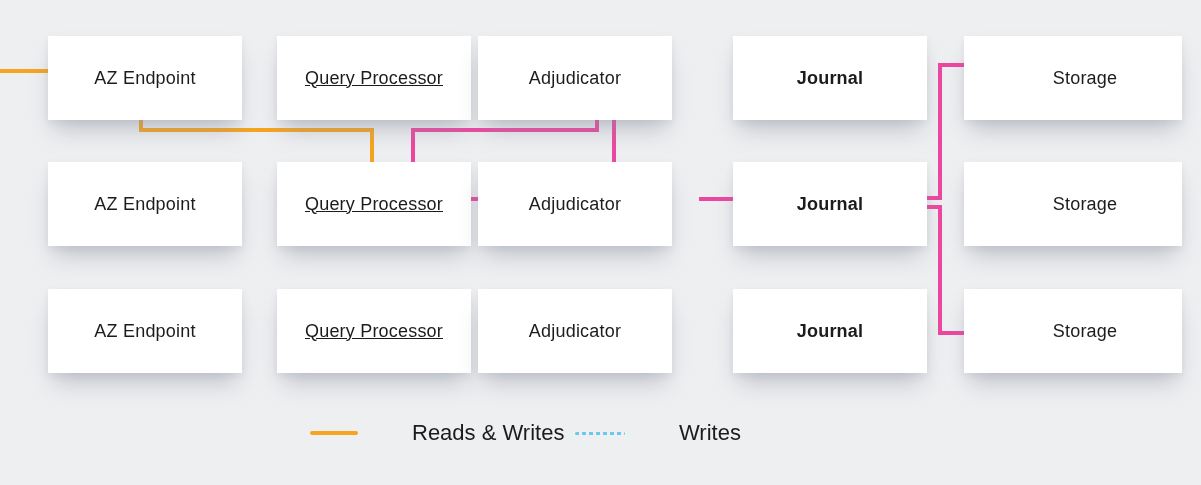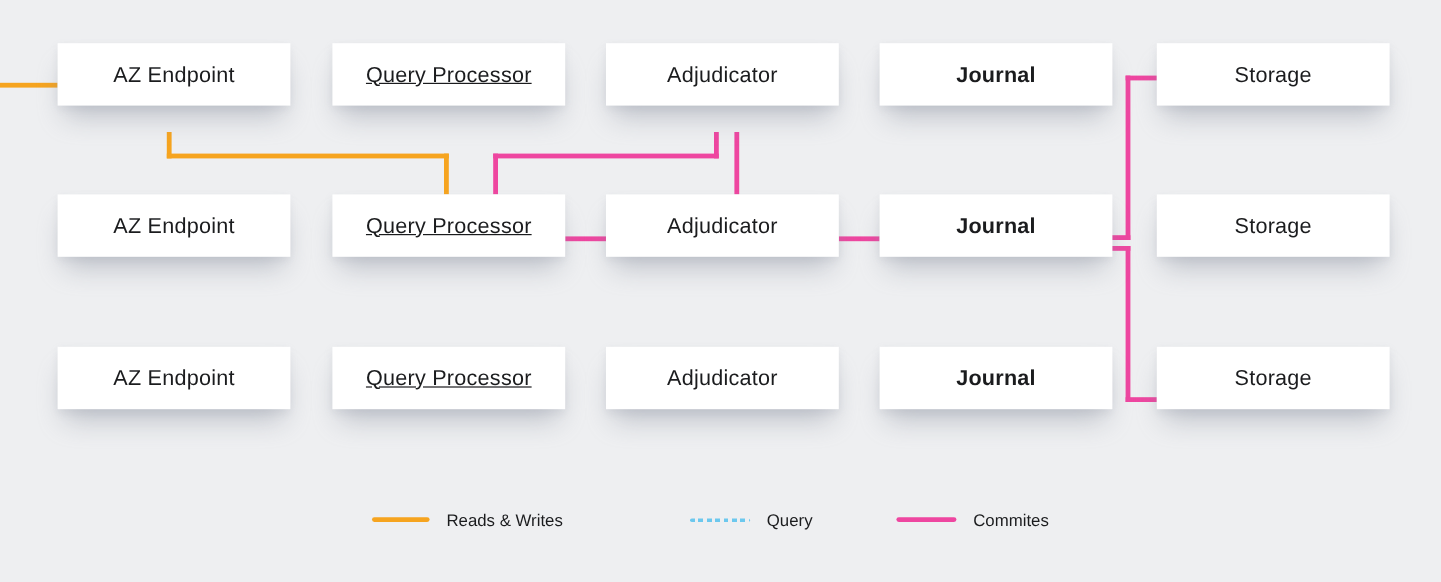--- a/index.html
+++ b/index.html
@@ -11,57 +11,58 @@
     position: relative;
     width: 1201px;
     height: 485px;
     background: var(--c-bg, #EEEFF1);
     overflow: hidden;
   }
   
   .node {
     position: absolute;
     width: 194px;
-    height: 52px;
+    height: 84px;
     background: var(--c-node, #FFFFFF);
     display: flex;
     align-items: center;
     justify-content: center;
     font-size: 18px;
     letter-spacing: 0.2px;
     color: var(--c-text, #1B1C1E);
     box-shadow: 0 15px 22px -6px rgba(138,145,158,0.48), 0 3px 7px rgba(138,145,158,0.14);
     z-index: 2;
   }
   .r1 { top: 36px; }
   .r2 { top: 162px; }
   .r3 { top: 289px; }
   .c1 { left: 48px; }
   .c2 { left: 277px; text-decoration: underline; }
-  .c3 { left: 505px; }
+  .c3 { left: 478px; }
   .c4 { left: 733px; font-weight: bold; }
-  .c5 { left: 964px; }
+  .c5 { left: 964px; padding-left: 24px; }
   
   .edge { position: absolute; z-index: 1; }
   .edge.orange { background: var(--c-rw, #F6A41F); }
   .edge.pink   { background: var(--c-cm, #EE46A0); }
   
   .legend-item {
     position: absolute;
     top: 423px;
     height: 20px;
     display: flex;
     align-items: center;
     gap: 14px;
     z-index: 3;
   }
   .legend-item .label {
-    font-size: 14px;
+    font-size: 22px;
     color: var(--c-text, #1B1C1E);
     white-space: nowrap;
+    margin-left: 40px;
   }
   .swatch { border-radius: 2px; }
   .swatch.solid-rw { width: 48px; height: 4px; background: var(--c-rw, #F6A41F); }
   .swatch.solid-cm { width: 50px; height: 4px; background: var(--c-cm, #EE46A0); }
   .swatch.dashed-rd {
     width: 50px; height: 3px; background:
       repeating-linear-gradient(to right, var(--c-rd, #6CC8EE) 0px, var(--c-rd, #6CC8EE) 4px, transparent 4px, transparent 7px);
   }
   .li-1 { left: 310px; }
   .li-2 { left: 575px; }
@@ -137,20 +138,16 @@
   <div class="node r3 c5">
       <span>Storage</span>
     </div>
 
   <div class="legend-item li-1">
     <span class="swatch solid-rw"></span>
     <span class="label">Reads &amp; Writes</span>
   </div>
   <div class="legend-item li-2">
     <span class="swatch dashed-rd"></span>
-    <span class="label">Query</span>
-  </div>
-  <div class="legend-item li-3">
-    <span class="swatch solid-cm"></span>
-    <span class="label">Commites</span>
+    <span class="label">Writes</span>
   </div>
 
 </div>
 
 </body></html>

